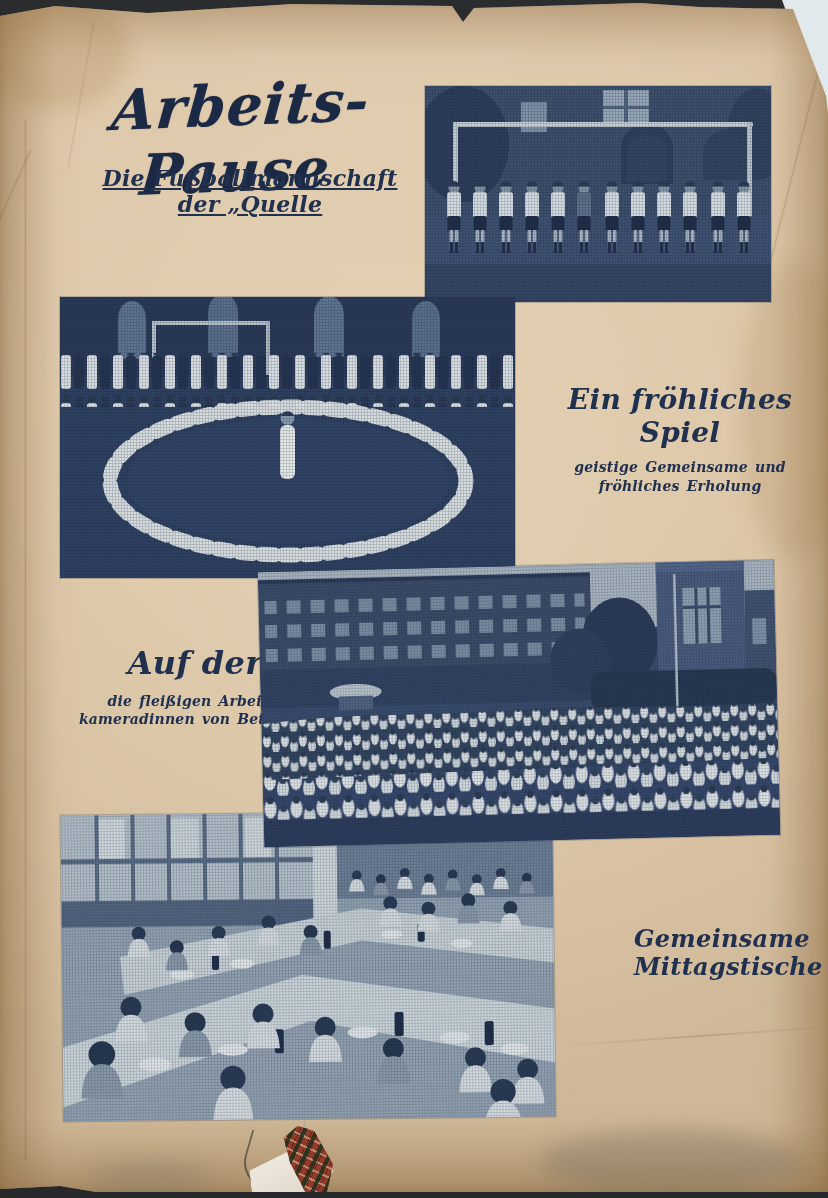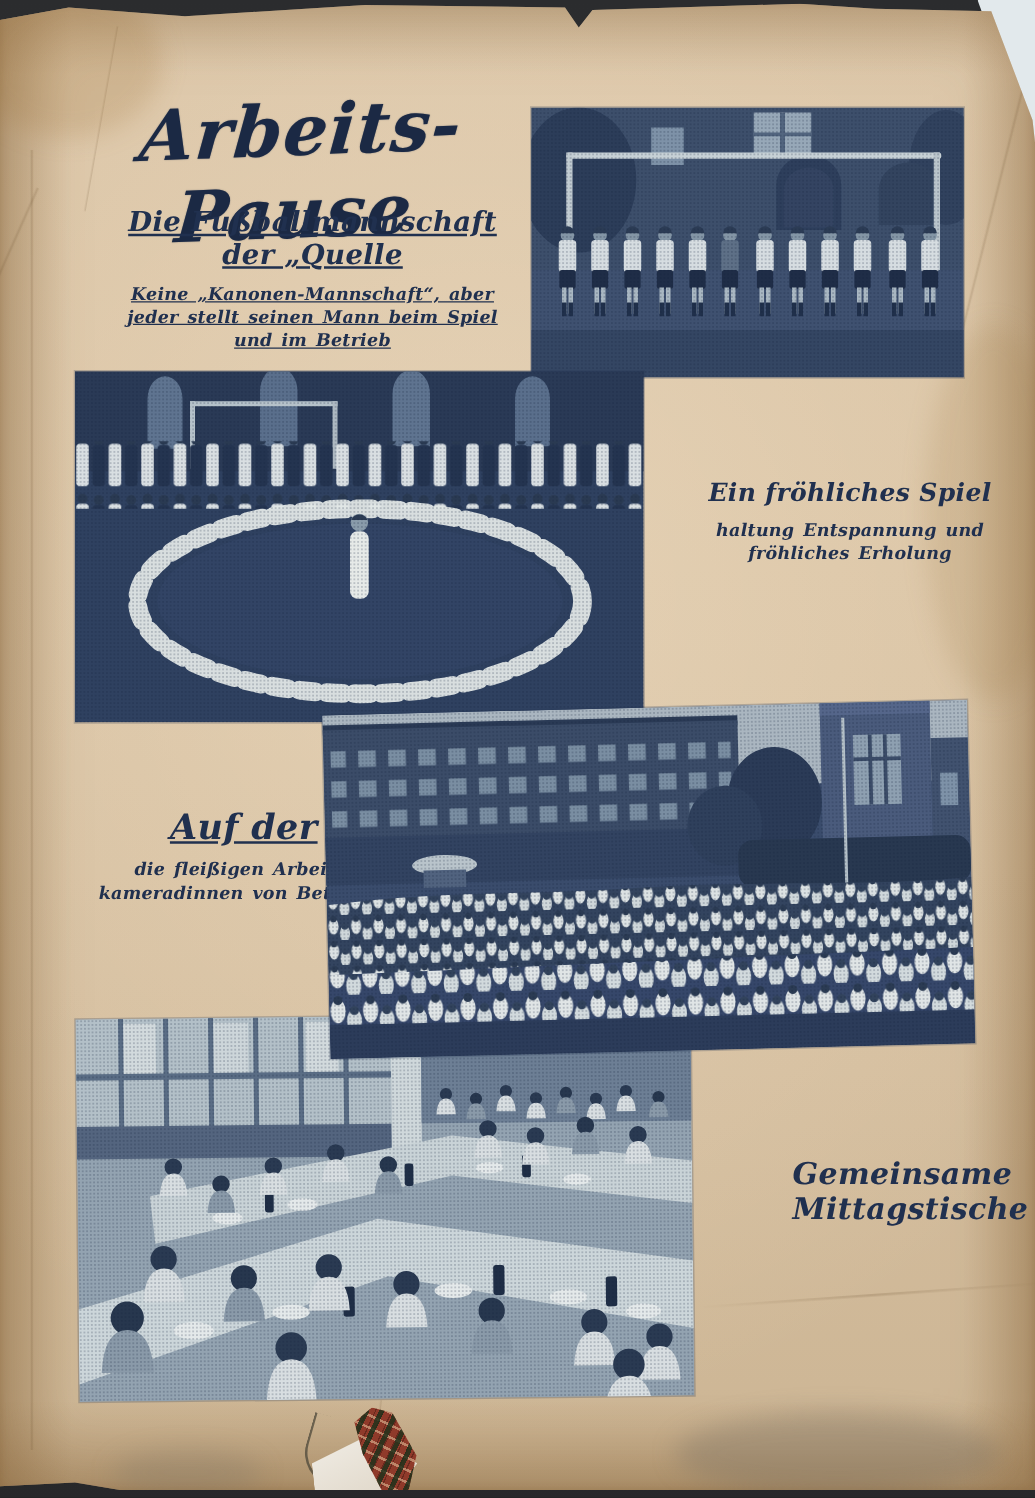--- a/index.html
+++ b/index.html
@@ -45,23 +45,23 @@
     font-size:56px;font-weight:700;font-style:italic;
     letter-spacing:1px;text-align:center;color:#1b2944;
     transform:rotate(-2.2deg) skewX(-7deg);
     text-shadow:0 0 1px rgba(27,41,68,.6);
   }
   .caption{position:absolute;color:#20304f;}
   .cap-title{font-weight:700;font-style:italic;font-size:22px;line-height:1.18;letter-spacing:.3px;}
   .cap-sub{font-weight:700;font-style:italic;font-size:14px;line-height:1.32;margin-top:9px;letter-spacing:.2px;word-spacing:2px;}
   #cap-football{left:100px;top:166px;width:300px;text-align:center;text-decoration:underline;}
   #cap-spiel{left:548px;top:383px;width:264px;text-align:center;}
-  #cap-spiel .cap-title{font-size:20px;text-align:center;}
+  #cap-spiel .cap-title{font-size:28px;text-align:center;}
   #cap-wiese{left:70px;top:645px;width:250px;text-align:center;}
-  #cap-wiese .cap-title{font-size:28px;text-decoration:underline;}
+  #cap-wiese .cap-title{font-size:32px;}
   #cap-mittag{left:602px;top:925px;width:210px;text-align:left;margin-left:32px;}
   #cap-mittag .cap-title{font-size:24px;}
   
   .white-patch{
     position:absolute;left:250px;top:1150px;width:84px;height:48px;
     background:linear-gradient(160deg,#f0ece4,#ded5c6);
     clip-path:polygon(0 34%,52% 0,100% 52%,74% 100%,0 100%);
     transform:rotate(-6deg);z-index:4;
   }
   .plaid{
@@ -155,25 +155,20 @@
             <use href="#pl" x="312"></use>
         </g>
       </svg>
     </div>
 
     <div class="caption" id="cap-football">
       <div class="cap-title">
         <div>Die Fußballmannschaft</div>
         <div>der „Quelle</div>
       </div>
-      <div class="cap-sub">
-        <div>Keine „Kanonen-Mannschaft“, aber</div>
-        <div>jeder stellt seinen Mann beim Spiel</div>
-        <div>und im Betrieb</div>
-      </div>
     </div>
 
     <div class="photo" id="photo-circle">
       <svg viewBox="0 0 455 281" preserveAspectRatio="none">
         <defs>
           <pattern id="crowd2" width="26" height="48" patternUnits="userSpaceOnUse">
             <circle cx="6" cy="6" r="4" fill="#2a3a52"></circle>
             <rect x="1" y="10" width="10" height="34" rx="3" fill="#d9dfe2"></rect>
             <circle cx="19" cy="7" r="4" fill="#2a3a52"></circle>
             <rect x="14" y="11" width="10" height="33" rx="3" fill="#243450"></rect>
@@ -193,21 +188,21 @@
         <ellipse cx="228" cy="184" rx="178" ry="74" fill="none" stroke="#e2e7e6" stroke-width="15" stroke-dasharray="13 9" stroke-linecap="round" opacity=".95"></ellipse>
         <rect x="220" y="128" width="15" height="54" rx="6" fill="#e6eae8"></rect>
         <circle cx="227.5" cy="121" r="7" fill="#8a9cab"></circle>
         <path d="M221,119 a7,7 0 0 1 13,0 z" fill="#2c3c55"></path>
       </svg>
     </div>
 
     <div class="caption" id="cap-spiel">
       <div class="cap-title">Ein fröhliches Spiel</div>
       <div class="cap-sub">
-        <div>haltung Entspannung und</div>
+        <div>geistige Gemeinsame und</div>
         <div>fröhliches Erholung</div>
       </div>
     </div>
 
     <div class="caption" id="cap-wiese">
       <div class="cap-title">
         <div>Auf der</div>
       </div>
       <div class="cap-sub">
         <div>die fleißigen Arbeits-</div>

